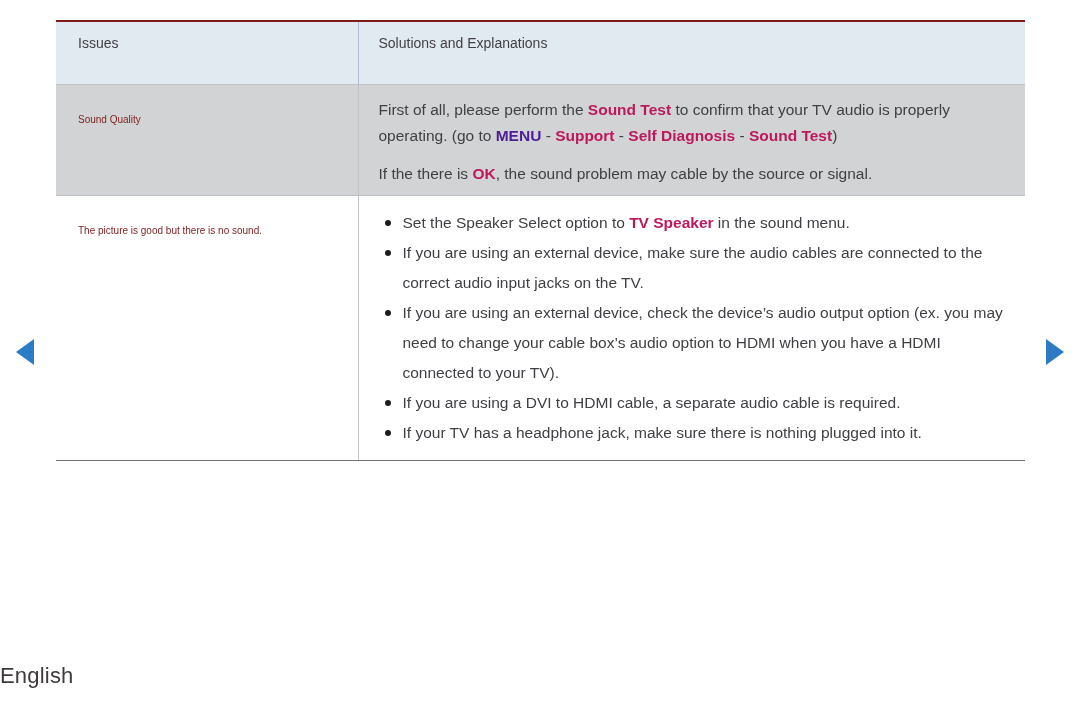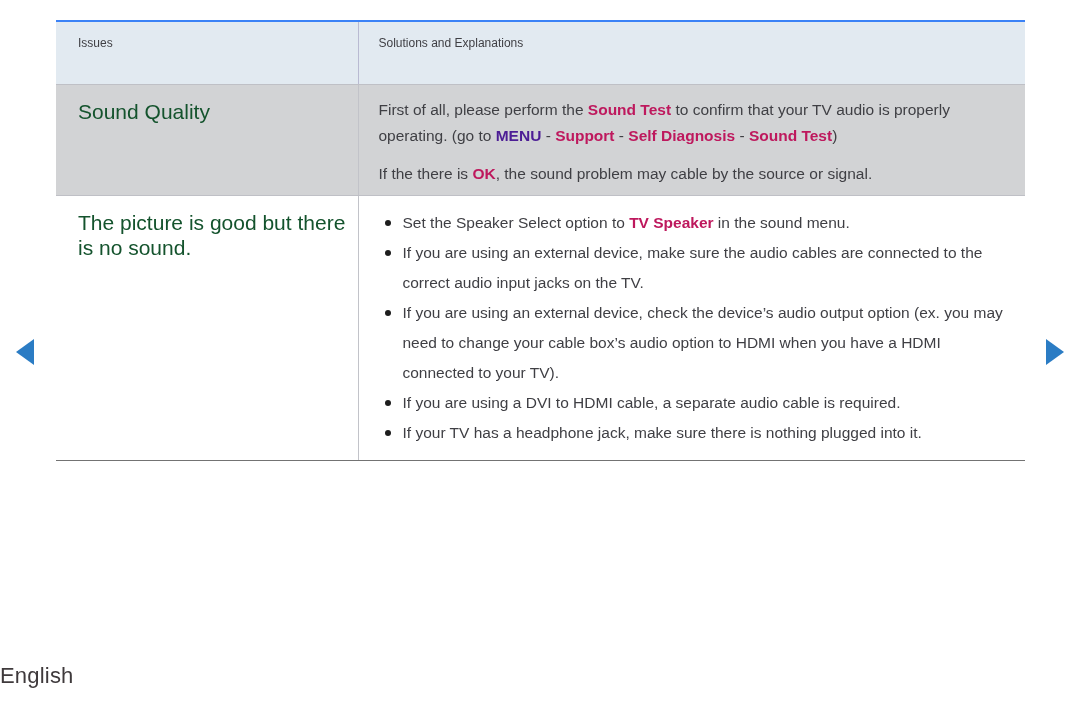--- a/index.html
+++ b/index.html
@@ -61,26 +61,26 @@
   table.troubleshoot th,
   table.troubleshoot td {
     vertical-align: top;
     padding: 0;
     border: 0;
   }
 
   
   tr.head-row > th {
     background: #e2eaf1;
-    border-top: 2px solid #3b82f6;
+    border-top: 2px solid #7f1d1d;
     border-bottom: 1px solid #bfc0c6;
     height: 42px;
     font-weight: normal;
     text-align: left;
-    font-size: 12px;
+    font-size: 14px;
     color: #3f3f44;
     padding: 11px 0 9px 22px;
     line-height: 20px;
   }
   tr.head-row > th.col-sol {
     border-left: 1px solid #b9bad2;
     padding-left: 20px;
     margin-left: 24px;
   }
 
@@ -106,23 +106,24 @@
     padding: 14px 12px 16px 22px;
   }
   tr.white-row > td.col-sol {
     border-left: 1px solid #c2c3c9;
     padding: 0;
   }
   tr.last-row > td { border-bottom: 1px solid #737373; }
 
   
   .issue-text {
-    font-size: 21px;
+    font-size: 10px;
     line-height: 25px;
-    color: #14532d;
+    color: #7f1d1d;
+    margin-top: 8px;
   }
   .para-block { padding: 12px 16px 8px 20px; }
   .para {
     font-size: 15.5px;
     line-height: 26px;
     color: #3f3f44;
     margin: 0;
   }
   .para + .para { margin-top: 12px; }
 

